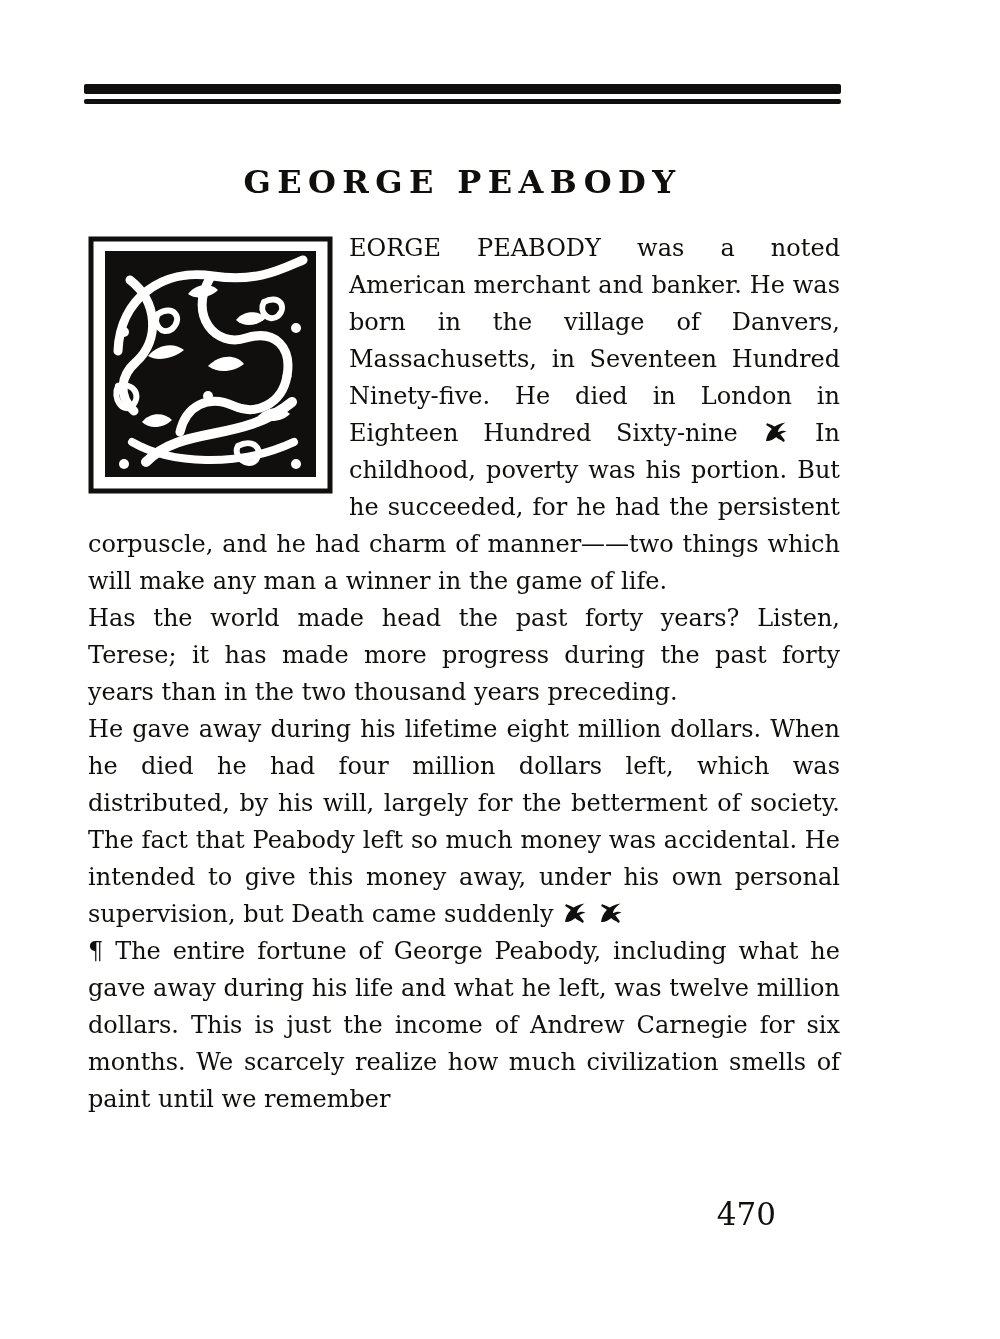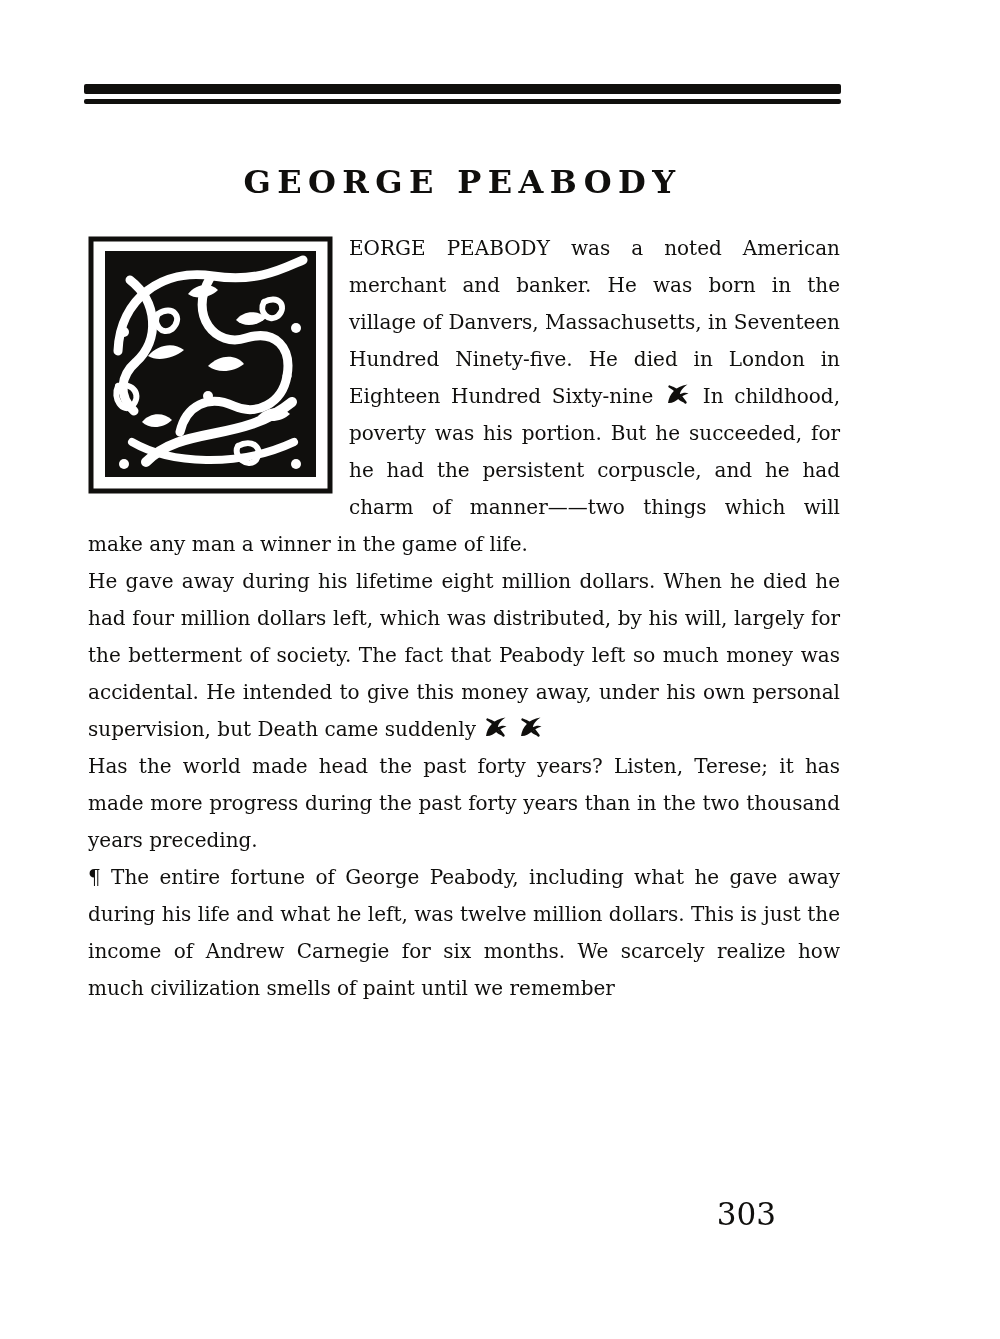--- a/index.html
+++ b/index.html
@@ -32,21 +32,21 @@
   .title{
     position:absolute;left:84px;top:142px;width:757px;
     text-align:center;
     font-size:32px;
     letter-spacing:0.20em;
     white-space:nowrap;
     color:var(--ink);
   }
   .content{
     position:absolute;left:88px;top:230px;width:752px;
-    font-size:20px;
+    font-size:24px;
     line-height:37px;
     text-align:justify;
     color:var(--ink);
   }
   .content p{margin:0;padding:0;}
   .dropcap{
     float:left;
     width:245px;height:258px;
     margin:6px 16px 8px 0;
   }
@@ -109,35 +109,35 @@
     </div>
     <div id="body-text">
         <p>EORGE PEABODY was a noted American merchant and banker. He was born in the village of Danvers, Massachusetts, in Seventeen Hundred Ninety-five. He died in London in Eighteen Hundred Sixty-nine <span class="fleuron">
   <svg viewBox="0 0 24 24" xmlns="http://www.w3.org/2000/svg" fill="currentColor">
     <path d="M2 21 C3.5 12 9 4.5 21.5 2.5 C16.5 6 14.5 9 13.5 12.5 C17 10.5 20 10.5 22.5 11.5 C18.5 12.5 15.5 14.5 13 16.5 C9.5 19.5 6 21.5 2 21 Z"></path>
     <path d="M3.5 4.5 C9 7.5 14.5 13 19.5 20.5" stroke="currentColor" stroke-width="2.4" fill="none" stroke-linecap="round"></path>
     <path d="M20 21 C15.5 20.5 11 17 8.5 12.5 C13 14 17.5 17 20 21 Z"></path>
     <path d="M4 4 C8.5 4.5 12 7 14.5 10.5 C10.5 9.5 6.5 7.5 4 4 Z"></path>
   </svg>
 </span> In childhood, poverty was his portion. But he succeeded, for he had the persistent corpuscle, and he had charm of manner——two things which will make any man a winner in the game of life.</p>
+        <p>Has the world made head the past forty years? Listen, Terese; it has made more progress during the past forty years than in the two thousand years preceding.</p>
         <p>He gave away during his lifetime eight million dollars. When he died he had four million dollars left, which was distributed, by his will, largely for the betterment of society. The fact that Peabody left so much money was accidental. He intended to give this money away, under his own personal supervision, but Death came suddenly <span class="fleuron">
   <svg viewBox="0 0 24 24" xmlns="http://www.w3.org/2000/svg" fill="currentColor">
     <path d="M2 21 C3.5 12 9 4.5 21.5 2.5 C16.5 6 14.5 9 13.5 12.5 C17 10.5 20 10.5 22.5 11.5 C18.5 12.5 15.5 14.5 13 16.5 C9.5 19.5 6 21.5 2 21 Z"></path>
     <path d="M3.5 4.5 C9 7.5 14.5 13 19.5 20.5" stroke="currentColor" stroke-width="2.4" fill="none" stroke-linecap="round"></path>
     <path d="M20 21 C15.5 20.5 11 17 8.5 12.5 C13 14 17.5 17 20 21 Z"></path>
     <path d="M4 4 C8.5 4.5 12 7 14.5 10.5 C10.5 9.5 6.5 7.5 4 4 Z"></path>
   </svg>
 </span> <span class="fleuron">
   <svg viewBox="0 0 24 24" xmlns="http://www.w3.org/2000/svg" fill="currentColor">
     <path d="M2 21 C3.5 12 9 4.5 21.5 2.5 C16.5 6 14.5 9 13.5 12.5 C17 10.5 20 10.5 22.5 11.5 C18.5 12.5 15.5 14.5 13 16.5 C9.5 19.5 6 21.5 2 21 Z"></path>
     <path d="M3.5 4.5 C9 7.5 14.5 13 19.5 20.5" stroke="currentColor" stroke-width="2.4" fill="none" stroke-linecap="round"></path>
     <path d="M20 21 C15.5 20.5 11 17 8.5 12.5 C13 14 17.5 17 20 21 Z"></path>
     <path d="M4 4 C8.5 4.5 12 7 14.5 10.5 C10.5 9.5 6.5 7.5 4 4 Z"></path>
   </svg>
 </span></p>
-        <p>Has the world made head the past forty years? Listen, Terese; it has made more progress during the past forty years than in the two thousand years preceding.</p>
         <p>¶ The entire fortune of George Peabody, including what he gave away during his life and what he left, was twelve million dollars. This is just the income of Andrew Carnegie for six months. We scarcely realize how much civilization smells of paint until we remember</p>
       </div>
   </div>
 
-  <div class="page-number">303</div>
+  <div class="page-number">470</div>
 
 </div>
 
 </body></html>

